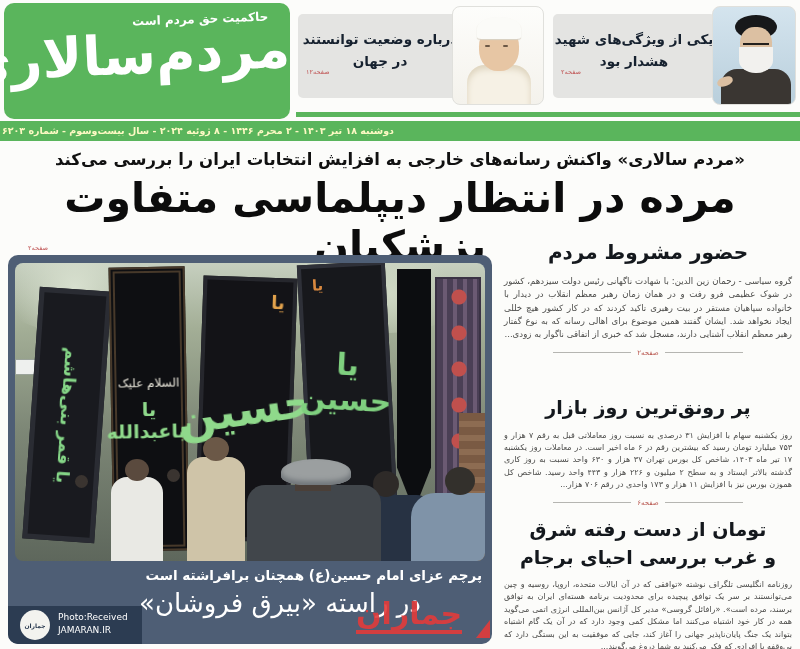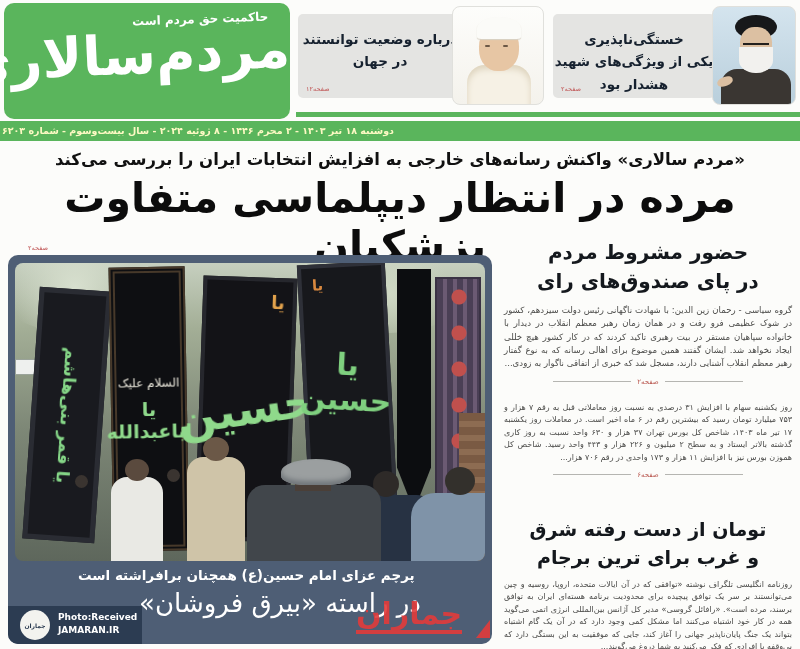--- a/index.html
+++ b/index.html
@@ -19,21 +19,21 @@
   .topline { position:absolute; left:296px; top:112px; width:504px; height:5px; background:#5ab55c; }
 
   .datebar { position:absolute; left:0; top:121px; width:800px; height:20px; background:#5ab55c; }
   .datebar .datetext { position:absolute; left:2px; top:4px; width:392px; text-align:center;
               direction:rtl; color:#fdf9c4; font-size:9.5px; font-weight:bold; white-space:nowrap; }
 
   
   .topbox-panel { position:absolute; background:#e4e4e2; border-radius:5px; height:84px; top:14px; }
   .topbox-title { position:absolute; width:100%; top:14px; text-align:center; direction:rtl;
               color:#16212f; font-weight:bold; font-size:13.5px; line-height:1.65; }
-  .topbox-ref { position:absolute; left:8px; bottom:5px; color:#c05555; font-size:6.5px; direction:rtl; }
+  .topbox-ref { position:absolute; left:8px; bottom:22px; color:#c05555; font-size:6.5px; direction:rtl; }
   .topphoto { position:absolute; top:6px; height:99px; border-radius:8px; overflow:hidden;
               border:1px solid #e0e0dc; }
 
   
   .pope-photo { left:452px; width:92px; background:linear-gradient(180deg,#fdfdfb 0%,#f4f2ec 100%); }
   .pope-head { position:absolute; left:26px; top:18px; width:40px; height:46px; border-radius:46%;
                background:#e7c6a4; }
   .pope-cap { position:absolute; left:24px; top:10px; width:44px; height:22px; border-radius:50% 50% 10% 10%;
                background:#fbfbf8; box-shadow:0 1px 1px #d8d2c6; }
   .pope-robe { position:absolute; left:14px; top:58px; width:64px; height:44px;
@@ -121,32 +121,32 @@
         border-radius:50% 50% 35% 35%; background:#9b9fa0; box-shadow:inset 0 -4px 5px #71767a; }
   .p-navy { position:absolute; left:330px; top:232px; width:86px; height:66px;
         border-radius:14px 14px 0 0; background:#273243; }
   .p-navy .head { position:absolute; left:28px; top:-24px; width:26px; height:26px; border-radius:50%;
         background:#2e2a28; }
   .p-blue { position:absolute; left:396px; top:230px; width:84px; height:68px;
         border-radius:24px 6px 0 0; background:#7f93a8; }
   .p-blue .head { position:absolute; left:34px; top:-26px; width:30px; height:28px; border-radius:50%;
         background:#33302c; }
 
-  .caption-kicker { position:absolute; left:70px; top:312px; width:404px; text-align:left;
+  .caption-kicker { position:absolute; left:70px; top:312px; width:404px; text-align:right;
         direction:rtl; color:#fff; font-size:13.5px; font-weight:bold; }
   .caption-headline { position:absolute; left:70px; top:333px; width:404px; text-align:center;
         direction:rtl; color:#fff; font-size:26px; font-weight:normal; }
 
   .credit { position:absolute; left:0; bottom:0; width:134px; height:38px; background:#2c3c52;
         border-radius:0 0 0 10px; }
   .credit .logo { position:absolute; left:12px; top:4px; width:30px; height:30px; border-radius:50%;
         background:#f3f3ef; display:flex; align-items:center; justify-content:center;
         color:#2c3c52; font-size:6px; font-weight:bold; direction:rtl; }
   .credit .lines { position:absolute; left:50px; top:5px; color:#fff; font-size:9px;
-        font-weight:bold; line-height:1.45; }
+        font-weight:normal; line-height:1.45; }
 
   .watermark { position:absolute; left:348px; top:342px; color:#e23b3b; font-size:30px;
         font-weight:bold; direction:rtl; opacity:.9; border-bottom:4px solid #e23b3b;
         line-height:1.1; filter:blur(.3px); }
   .wm-triangle { position:absolute; right:2px; bottom:6px; width:0; height:0;
         border-left:14px solid transparent; border-bottom:18px solid #e23b3b; opacity:.9; }
 
   
   .rightcol { position:absolute; left:500px; top:238px; width:296px; direction:rtl; }
   .article { position:absolute; width:296px; }
@@ -188,21 +188,20 @@
       <div class="pope-head"></div>
       <div class="pope-cap"></div>
       <div class="pope-eye" style="left:32px; top:38px;"></div>
       <div class="pope-eye" style="left:50px; top:38px;"></div>
     </div>
   </div>
 
   <div>
     <div class="topbox-panel" style="left:553px; width:162px;">
       <div class="topbox-title">
-        <div>خستگی‌ناپذیری</div>
         <div>یکی از ویژگی‌های شهید هشدار بود</div>
       </div>
       <div class="topbox-ref">صفحه۲</div>
     </div>
     <div class="topphoto kh-photo">
       <div class="kh-robe"></div>
       <div class="kh-turban"></div>
       <div class="kh-head"></div>
       <div class="kh-glasses"></div>
       <div class="kh-beard"></div>
@@ -275,44 +274,44 @@
 
     <div class="watermark">جماران</div>
     <div class="wm-triangle"></div>
   </div>
 
   <div class="rightcol">
 
     <div class="article a1">
       <div class="art-title">
         <div>حضور مشروط مردم</div>
-        <div>در پای صندوق‌های رای</div>
       </div>
       <div class="art-body">گروه سیاسی - رحمان زین الدین: با شهادت ناگهانی رئیس دولت سیزدهم، کشور در شوک عظیمی فرو رفت و در همان زمان رهبر معظم انقلاب در دیدار با خانواده سپاهیان مستقر در بیت رهبری تاکید کردند که در کار کشور هیچ خللی ایجاد نخواهد شد. ایشان گفتند همین موضوع برای اهالی رسانه که به نوع گفتار رهبر معظم انقلاب آشنایی دارند، مسجل شد که خبری از اتفاقی ناگوار به زودی...</div>
       <div class="divider">
         <div class="rule"></div>
         <div class="ref">صفحه۲</div>
         <div class="rule"></div>
       </div>
     </div>
 
     <div class="article a2">
       <div class="art-title">
+        <div>پر رونق‌ترین روز بازار</div>
       </div>
       <div class="art-body">روز یکشنبه سهام با افزایش ۳۱ درصدی به نسبت روز معاملاتی قبل به رقم ۷ هزار و ۷۵۳ میلیارد تومان رسید که بیشترین رقم در ۶ ماه اخیر است. در معاملات روز یکشنبه ۱۷ تیر ماه ۱۴۰۳، شاخص کل بورس تهران ۳۷ هزار و ۶۳۰ واحد نسبت به روز کاری گذشته بالاتر ایستاد و به سطح ۲ میلیون و ۲۲۶ هزار و ۴۴۳ واحد رسید. شاخص کل هموزن بورس نیز با افزایش ۱۱ هزار و ۱۷۳ واحدی در رقم ۷۰۶ هزار...</div>
       <div class="divider">
         <div class="rule"></div>
         <div class="ref">صفحه۶</div>
         <div class="rule"></div>
       </div>
     </div>
 
     <div class="article a3">
       <div class="art-title">
         <div>تومان از دست رفته شرق</div>
-        <div>و غرب برای ترین برجام</div>
+        <div>و غرب بررسی احیای برجام</div>
       </div>
       <div class="art-body">روزنامه انگلیسی تلگراف نوشته «توافقی که در آن ایالات متحده، اروپا، روسیه و چین می‌توانستند بر سر یک توافق پیچیده برای محدودیت برنامه هسته‌ای ایران به توافق برسند، مرده است». «رافائل گروسی» مدیر کل آژانس بین‌المللی انرژی اتمی می‌گوید همه در کار خود اشتباه می‌کنند اما مشکل کمی وجود دارد که در آن یک گام اشتباه بتواند یک جنگ پایان‌ناپذیر جهانی را آغاز کند، جایی که موفقیت به این بستگی دارد که بی‌وقفه با افرادی که فکر می‌کنید به شما دروغ می‌گویند...</div>
 
     </div>
 
   </div>
 </div>
 
 </body></html>

